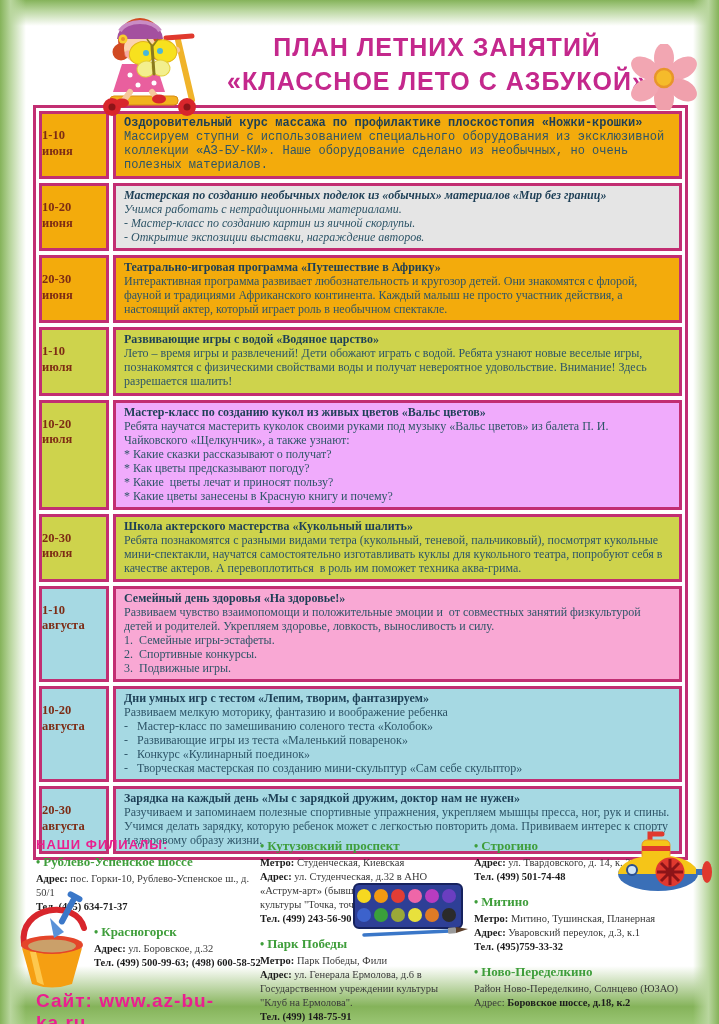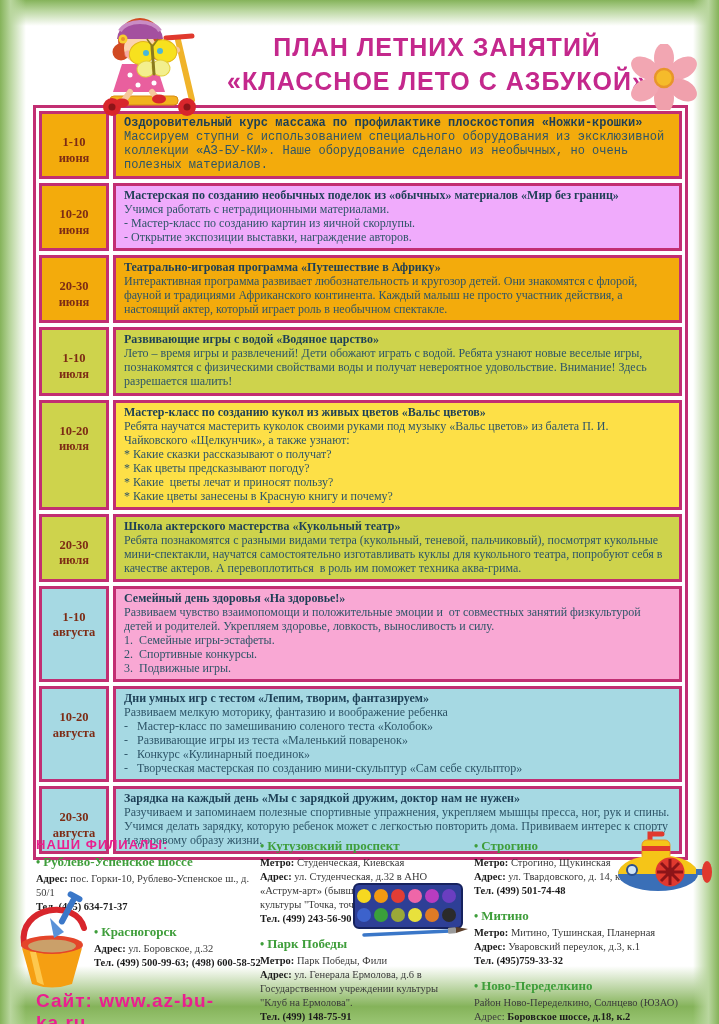--- a/index.html
+++ b/index.html
@@ -15,22 +15,22 @@
 
   
   .header-title{position:absolute;z-index:2;left:205px;right:50px;top:30px;text-align:center;
     font-family:"Liberation Sans","DejaVu Sans",sans-serif;font-weight:bold;font-size:25px;line-height:34px;
     color:var(--title-pink,#c4288c);letter-spacing:1px;}
 
   
   .schedule{position:absolute;z-index:2;top:105px;left:33px;right:31px;border:3px solid var(--magenta,#c22e72);
     padding:3px;background:#fff;display:flex;flex-direction:column;gap:4px;}
   .s-row{display:flex;gap:4px;}
-  .date-cell{flex:0 0 64px;border:3px solid var(--magenta,#c22e72);display:flex;flex-direction:column;align-items:center;
-    padding-top:21px;font-weight:bold;font-size:12.5px;line-height:1.25;color:var(--date-text,#7d2c15);}
+  .date-cell{flex:0 0 64px;border:3px solid var(--magenta,#c22e72);display:flex;flex-direction:column;align-items:flex-start;
+    padding-top:14px;font-weight:bold;font-size:12.5px;line-height:1.25;color:var(--date-text,#7d2c15);}
   .content-cell{flex:1;border:3px solid var(--magenta,#c22e72);padding:2px 8px 4px;font-size:12px;line-height:1.17;}
   .row-title{font-weight:bold;color:#1d3f56;}
   .row-line{color:#2e5568;white-space:pre-wrap;}
 
   
   .footer{position:absolute;z-index:2;top:838px;left:36px;right:24px;display:flex;gap:10px;}
   .f-col1{width:214px;position:relative;}
   .f-col2{width:204px;}
   .f-col3{flex:1;}
   .branches-heading{font-family:"Liberation Sans","DejaVu Sans",sans-serif;font-weight:bold;font-size:13px;line-height:1.15;
@@ -133,21 +133,21 @@
           <div class="content-cell" style="background: rgb(243, 171, 12); font-family: Liberation Mono, monospace;">
             <div class="row-title">Оздоровительный курс массажа по профилактике плоскостопия «Ножки-крошки»</div>
             <div class="row-line">Массируем ступни с использованием специального оборудования из эксклюзивной коллекции «АЗ-БУ-КИ». Наше оборудование сделано из необычных, но очень полезных материалов.</div>
           </div>
         </div>
         <div class="s-row">
           <div class="date-cell" style="background: rgb(243, 171, 12);">
             <div>10-20</div>
             <div>июня</div>
           </div>
-          <div class="content-cell" style="background: #f0abfc;">
+          <div class="content-cell" style="background: #e5e5e5; font-style: italic;">
             <div class="row-title">Мастерская по созданию необычных поделок из «обычных» материалов «Мир без границ»</div>
             <div class="row-line">Учимся работать с нетрадиционными материалами.</div>
             <div class="row-line">- Мастер-класс по созданию картин из яичной скорлупы.</div>
             <div class="row-line">- Открытие экспозиции выставки, награждение авторов.</div>
           </div>
         </div>
         <div class="s-row">
           <div class="date-cell" style="background: rgb(243, 171, 12);">
             <div>20-30</div>
             <div>июня</div>
@@ -165,36 +165,36 @@
           <div class="content-cell" style="background: rgb(206, 211, 76);">
             <div class="row-title">Развивающие игры с водой «Водяное царство»</div>
             <div class="row-line">Лето – время игры и развлечений! Дети обожают играть с водой. Ребята узнают новые веселые игры, познакомятся с физическими свойствами воды и получат невероятное удовольствие. Внимание! Здесь разрешается шалить!</div>
           </div>
         </div>
         <div class="s-row">
           <div class="date-cell" style="background: rgb(206, 211, 76);">
             <div>10-20</div>
             <div>июля</div>
           </div>
-          <div class="content-cell" style="background: #fde047;">
+          <div class="content-cell" style="background: #f0abfc;">
             <div class="row-title">Мастер-класс по созданию кукол из живых цветов «Вальс цветов»</div>
             <div class="row-line">Ребята научатся мастерить куколок своими руками под музыку «Вальс цветов» из балета П. И. Чайковского «Щелкунчик», а также узнают:</div>
             <div class="row-line">* Какие сказки рассказывают о получат?</div>
             <div class="row-line">* Как цветы предсказывают погоду?</div>
             <div class="row-line">* Какие  цветы лечат и приносят пользу?</div>
             <div class="row-line">* Какие цветы занесены в Красную книгу и почему?</div>
           </div>
         </div>
         <div class="s-row">
           <div class="date-cell" style="background: rgb(206, 211, 76);">
             <div>20-30</div>
             <div>июля</div>
           </div>
           <div class="content-cell" style="background: rgb(206, 211, 76);">
-            <div class="row-title">Школа актерского мастерства «Кукольный театр»</div>
+            <div class="row-title">Школа актерского мастерства «Кукольный шалить»</div>
             <div class="row-line">Ребята познакомятся с разными видами тетра (кукольный, теневой, пальчиковый), посмотрят кукольные мини-спектакли, научатся самостоятельно изготавливать куклы для кукольного театра, попробуют себя в качестве актеров. А перевоплотиться  в роль им поможет техника аква-грима.</div>
           </div>
         </div>
         <div class="s-row">
           <div class="date-cell" style="background: rgb(166, 217, 227);">
             <div>1-10</div>
             <div>августа</div>
           </div>
           <div class="content-cell" style="background: #f9a8d4;">
             <div class="row-title">Семейный день здоровья «На здоровье!»</div>
@@ -256,21 +256,20 @@
         <div class="branch">
           <div class="b-name-line"><span class="b-bullet">• </span><span class="b-name">Парк Победы</span></div>
           <div class="b-line"><span class="b-label bold">Метро: </span><span class="b-text">Парк Победы, Фили</span></div>
           <div class="b-line"><span class="b-label bold">Адрес: </span><span class="b-text">ул. Генерала Ермолова, д.6 в Государственном учреждении культуры "Клуб на Ермолова".</span></div>
           <div class="b-line tel"><span class="b-label bold">Тел. </span><span class="b-text bold">(499) 148-75-91</span></div>
         </div>
       </div>
     <div class="f-col3 branch-col">
         <div class="branch">
           <div class="b-name-line"><span class="b-bullet">• </span><span class="b-name">Строгино</span></div>
-          <div class="b-line"><span class="b-label bold">Метро: </span><span class="b-text">Строгино, Щукинская</span></div>
           <div class="b-line"><span class="b-label bold">Адрес: </span><span class="b-text">ул. Твардовского, д. 14, к. 3</span></div>
           <div class="b-line tel"><span class="b-label bold">Тел. </span><span class="b-text bold">(499) 501-74-48</span></div>
         </div>
         <div class="branch">
           <div class="b-name-line"><span class="b-bullet">• </span><span class="b-name">Митино</span></div>
           <div class="b-line"><span class="b-label bold">Метро: </span><span class="b-text">Митино, Тушинская, Планерная</span></div>
           <div class="b-line"><span class="b-label bold">Адрес: </span><span class="b-text">Уваровский переулок, д.3, к.1</span></div>
           <div class="b-line tel"><span class="b-label bold">Тел. </span><span class="b-text bold">(495)759-33-32</span></div>
         </div>
         <div class="branch">

